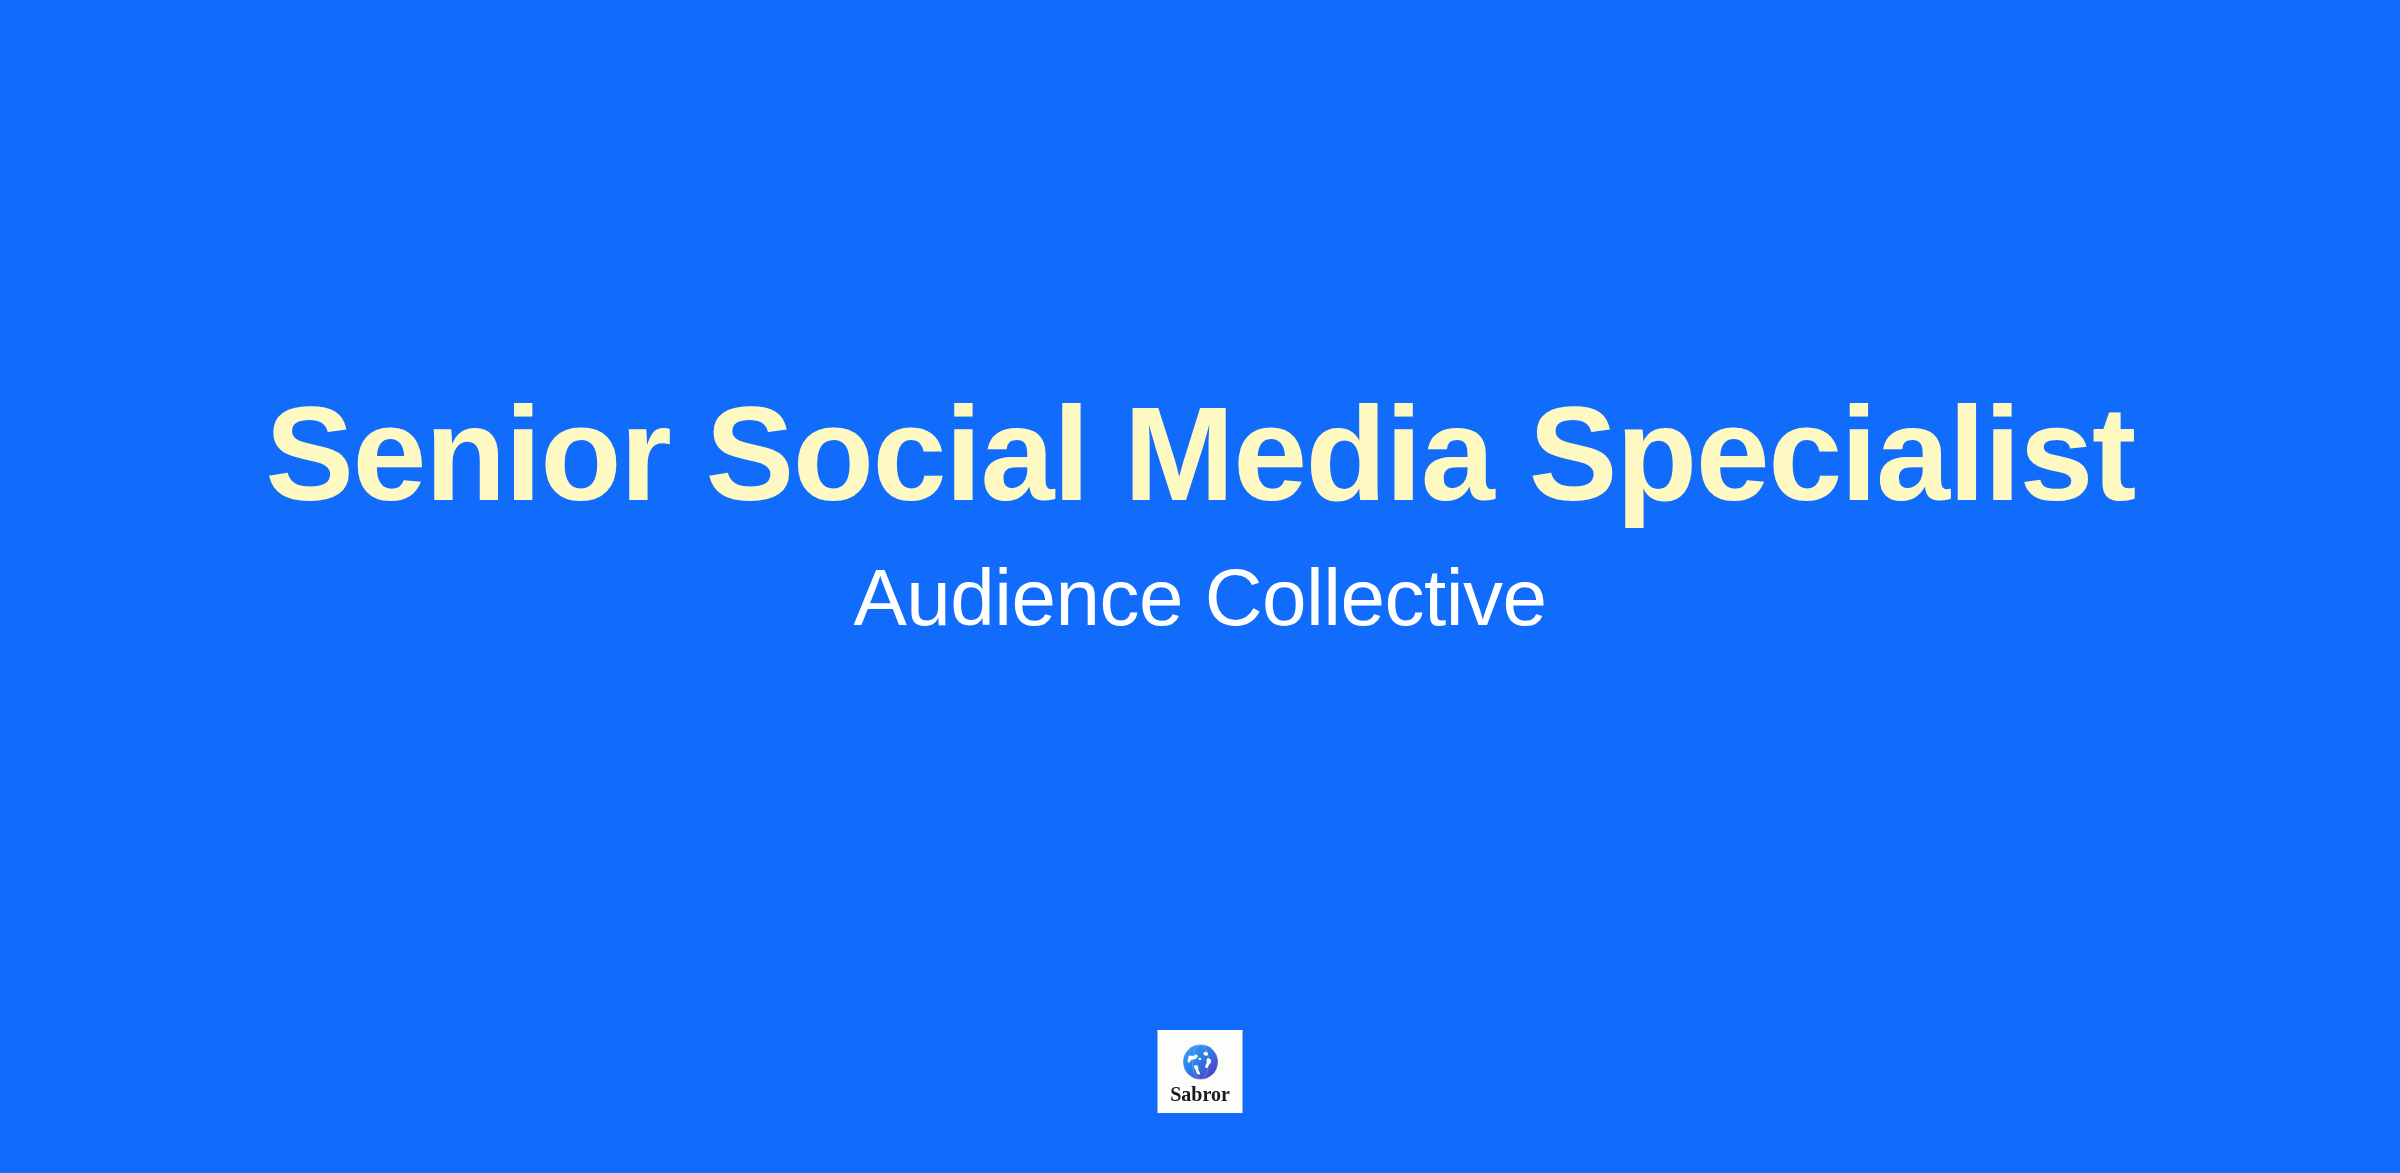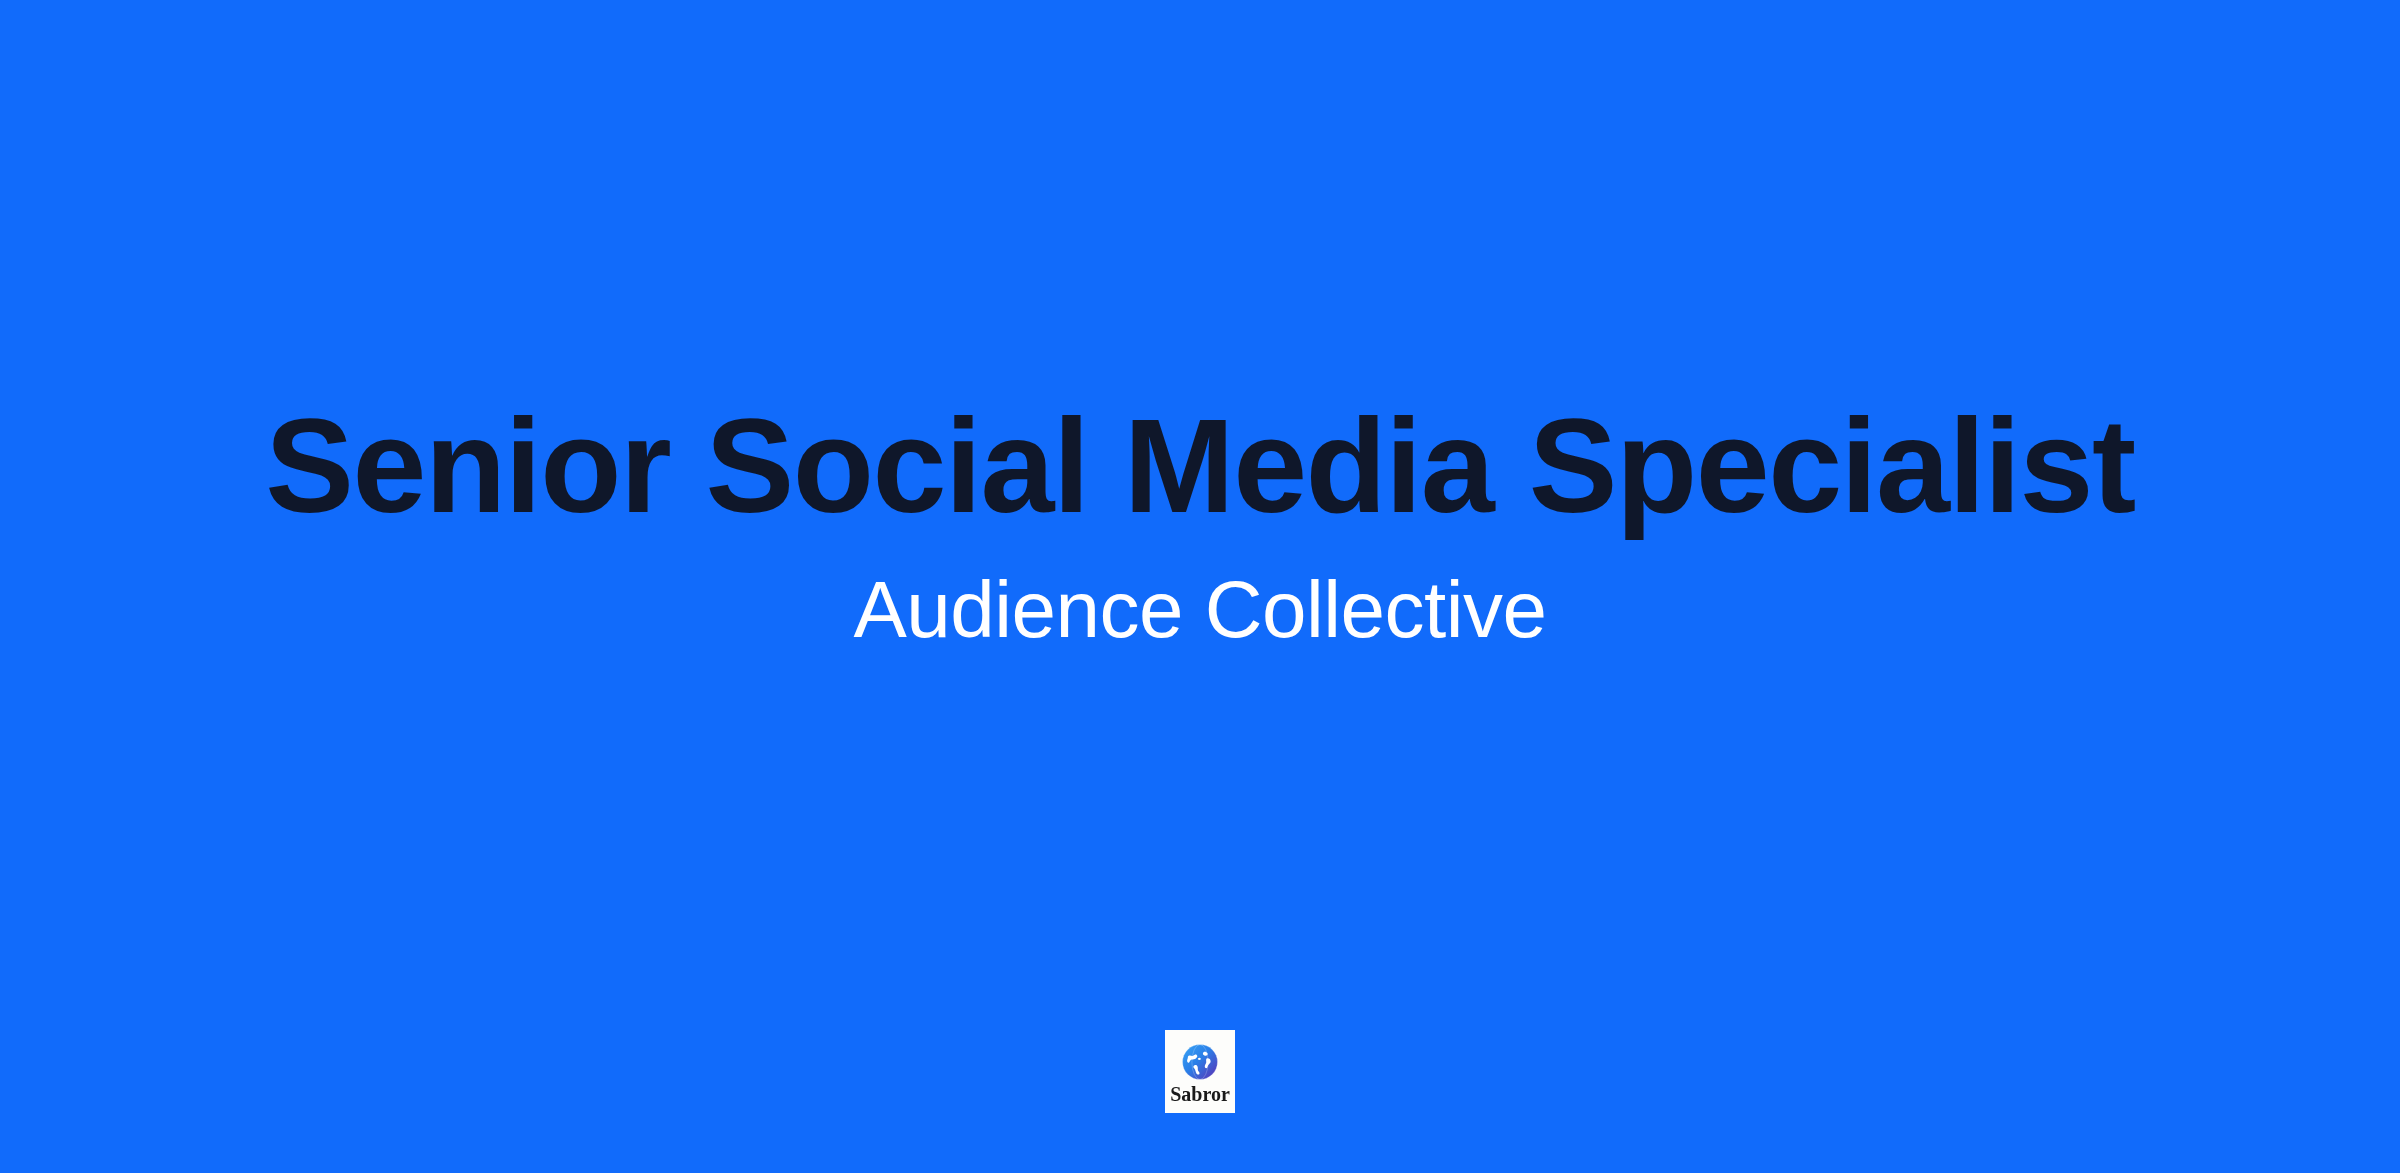--- a/index.html
+++ b/index.html
@@ -33,27 +33,27 @@
     position: absolute;
     left: 0;
     right: 0;
     top: 388px;
     text-align: center;
     padding: 0 80px;
     box-sizing: border-box;
   }
 
   .job-title {
-    margin: 12px;
+    margin: 0;
     font-family: "Liberation Sans", sans-serif;
     font-weight: 700;
     font-size: 133px;
     line-height: 1.0;
     letter-spacing: -1.5px;
-    color: #0f172a;
+    color: #fef9c3;
     white-space: nowrap;
   }
 
   .company-name {
     margin: 12px;
     padding-top: 22px;
     font-family: "Liberation Sans", sans-serif;
     font-weight: 400;
     font-size: 80px;
     line-height: 1.08;
@@ -64,21 +64,21 @@
 
   
   .brand-logo-wrap {
     position: absolute;
     left: 50%;
     transform: translateX(-50%);
     top: 1030px;
   }
 
   .brand-logo-card {
-    width: 70px;
+    width: 85px;
     height: 83px;
     background: #fdfdfb;
     display: flex;
     flex-direction: column;
     align-items: center;
     justify-content: center;
     gap: 2px;
     box-sizing: border-box;
     padding: 6px 4px 4px 4px;
   }

